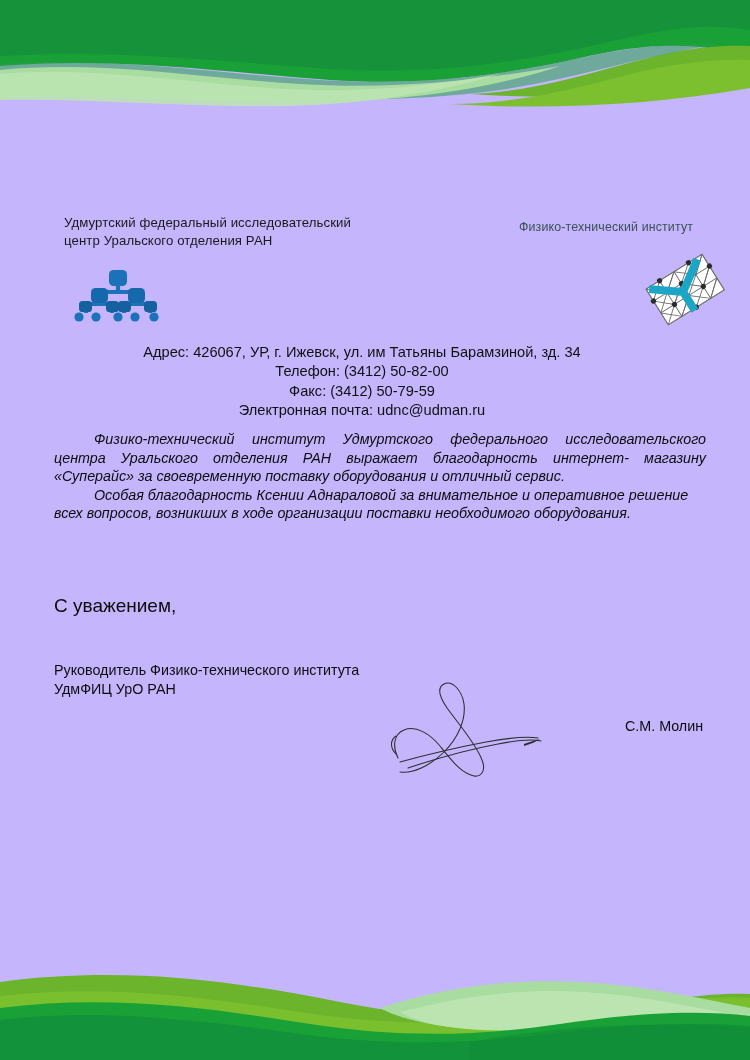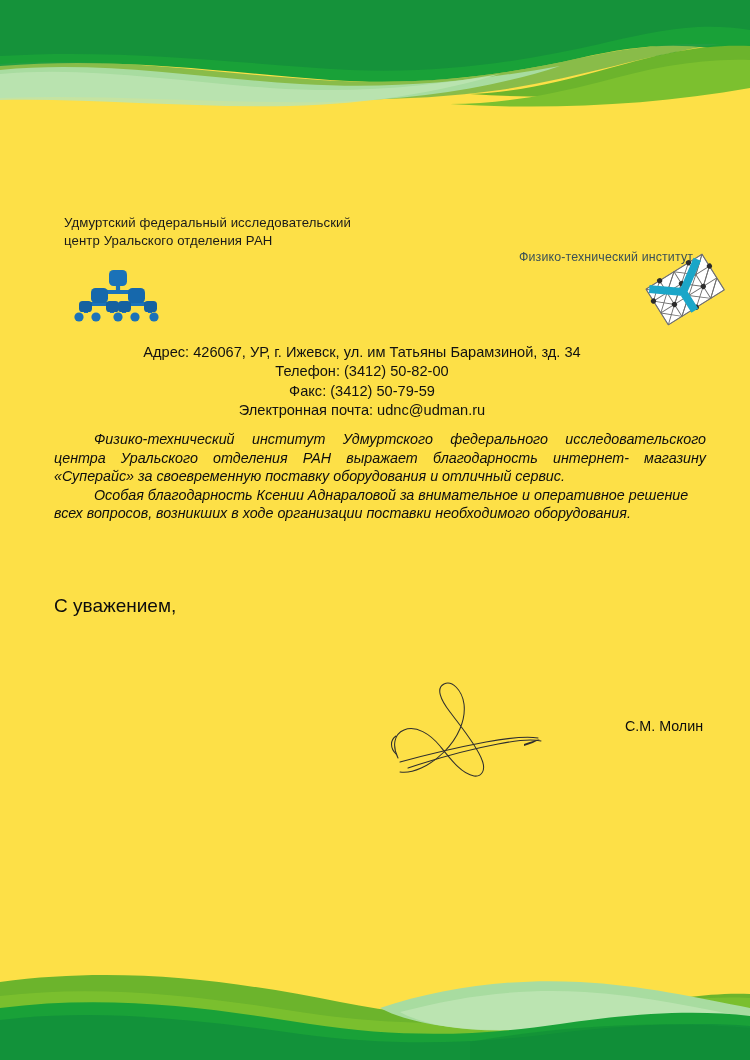--- a/index.html
+++ b/index.html
@@ -9,21 +9,21 @@
   }
   body {
     font-family: "Liberation Sans", sans-serif;
     color: #000000;
   }
   #page {
     position: relative;
     width: 750px;
     height: 1060px;
     overflow: hidden;
-    background: #fde047;
+    background: #c4b5fd;
   }
 
   
   .wave-band {
     position: absolute;
     left: 0;
     width: 750px;
     pointer-events: none;
   }
   .wave-top { top: 0; height: 130px; }
@@ -53,21 +53,20 @@
   .inst-title {
     position: absolute;
     left: 476px;
     top: 5px;
     width: 260px;
     font-size: 12.4px;
     line-height: 16px;
     color: #3b5156;
     text-align: center;
     letter-spacing: 0.15px;
-    margin-top: 30px;
   }
 
   .logo-left {
     position: absolute;
     left: 66px;
     top: 54px;
     width: 104px;
     height: 58px;
   }
   .logo-right {
@@ -228,20 +227,24 @@
     <div>Электронная почта: udnc@udman.ru</div>
   </div>
 
   <div class="letter-body">
     <p>Физико-технический институт Удмуртского федерального исследовательского центра Уральского отделения РАН выражает благодарность интернет- магазину «Суперайс» за своевременную поставку оборудования и отличный сервис.</p>
     <p>Особая благодарность Ксении Аднараловой за внимательное и оперативное решение всех вопросов, возникших в ходе организации поставки необходимого оборудования.</p>
   </div>
 
   <div class="closing">С уважением,</div>
 
+  <div class="signer-role">
+    <div>Руководитель Физико-технического института</div>
+    <div>УдмФИЦ УрО РАН</div>
+  </div>
 
   <div class="signature-mark">
     <svg viewBox="0 0 180 108" xmlns="http://www.w3.org/2000/svg">
       <g fill="none" stroke="#2e2e2e" stroke-width="1.05" stroke-linecap="round">
         <path d="M20,82 C14,70 16,58 26,54 C38,49 52,58 62,70 C74,85 84,98 96,100 C104,101 108,94 104,84 C99,70 84,52 72,36 C62,23 58,12 66,8 C74,4 84,14 86,28 C88,44 80,62 66,76 C52,90 34,98 22,96"></path>
         <path d="M22,86 C44,80 76,72 108,66 C130,62 148,60 160,62"></path>
         <path d="M30,92 C54,84 88,74 120,68 C140,64 154,63 163,65"></path>
         <path d="M146,68 C152,66 157,64 162,63 C158,66 152,68 146,70 Z" fill="#2e2e2e" stroke="none"></path>
         <path d="M18,78 C12,72 12,64 18,60"></path>
       </g>

